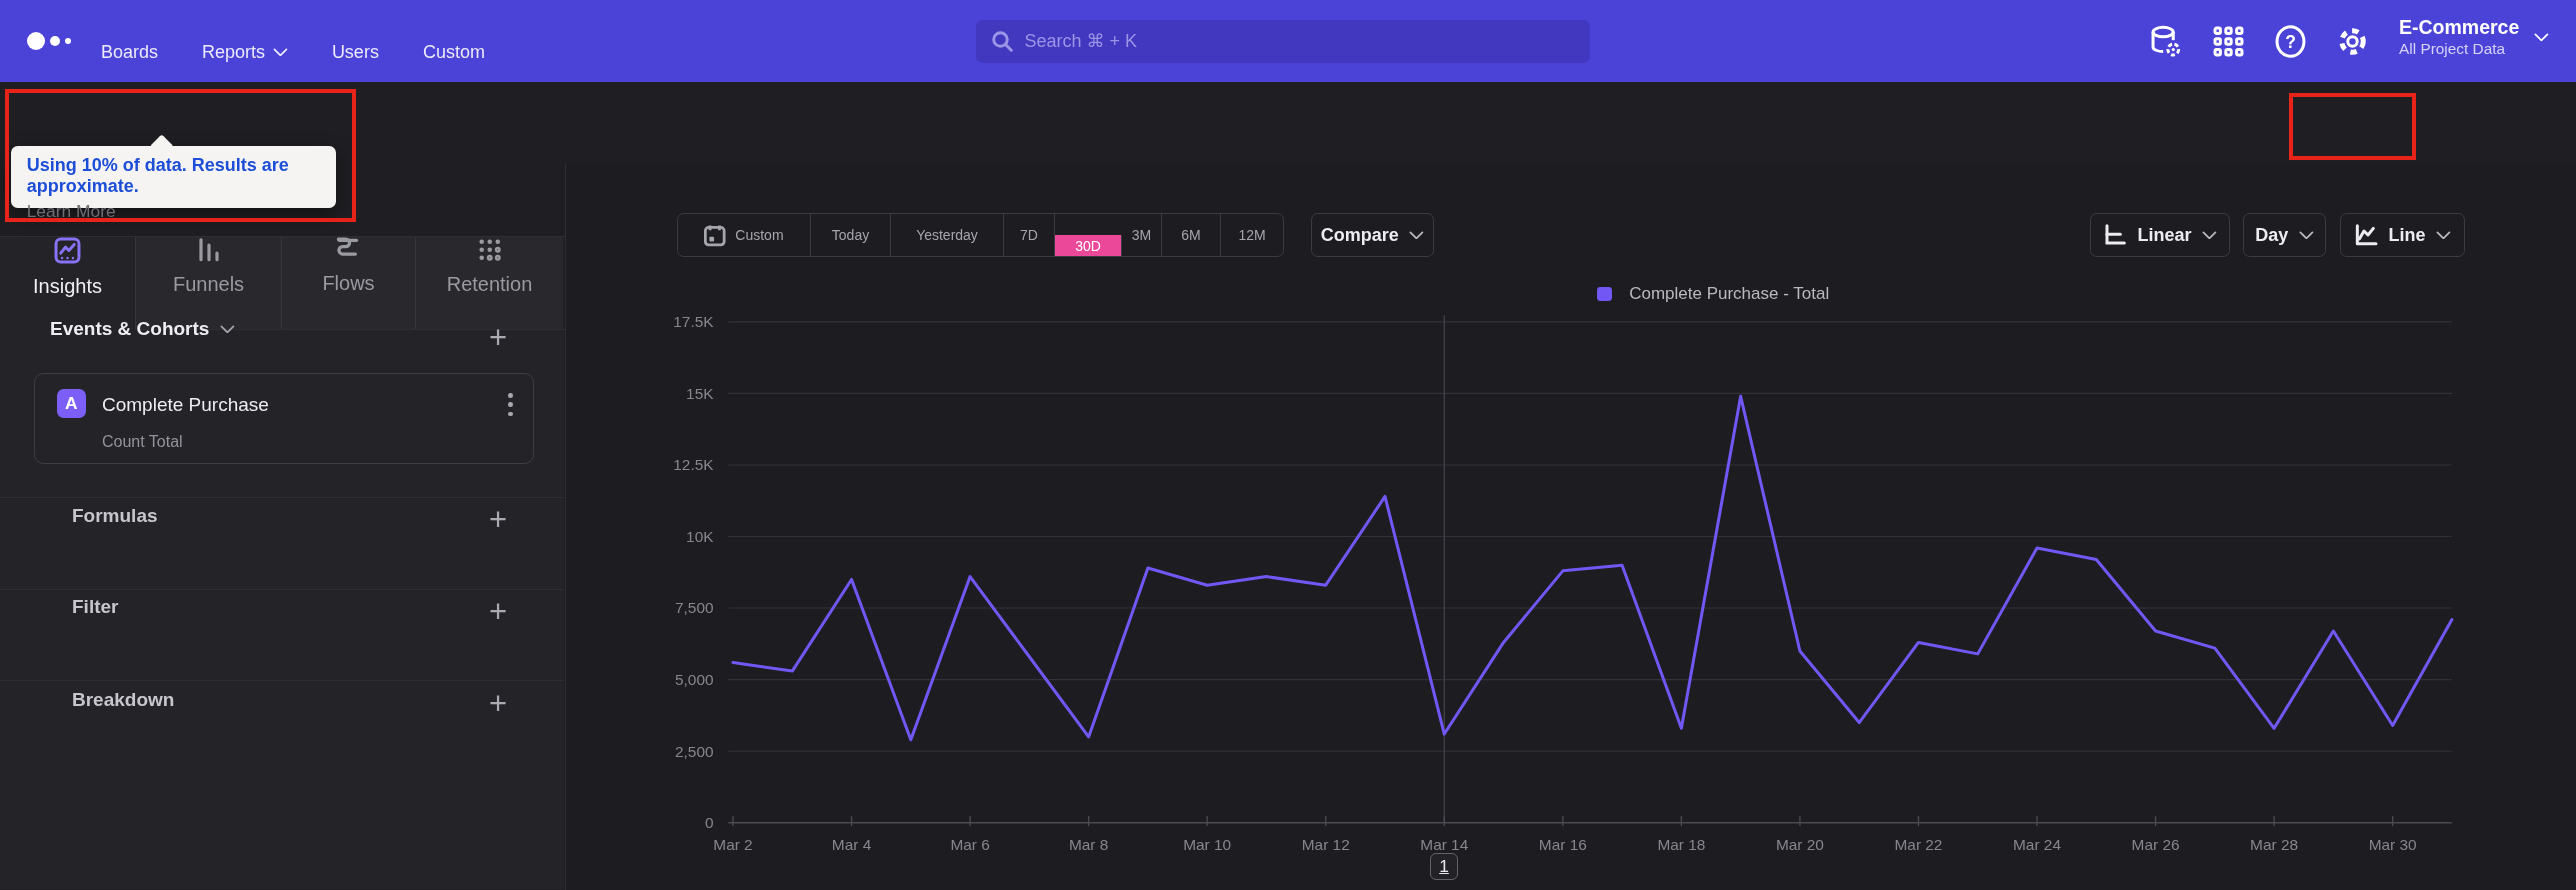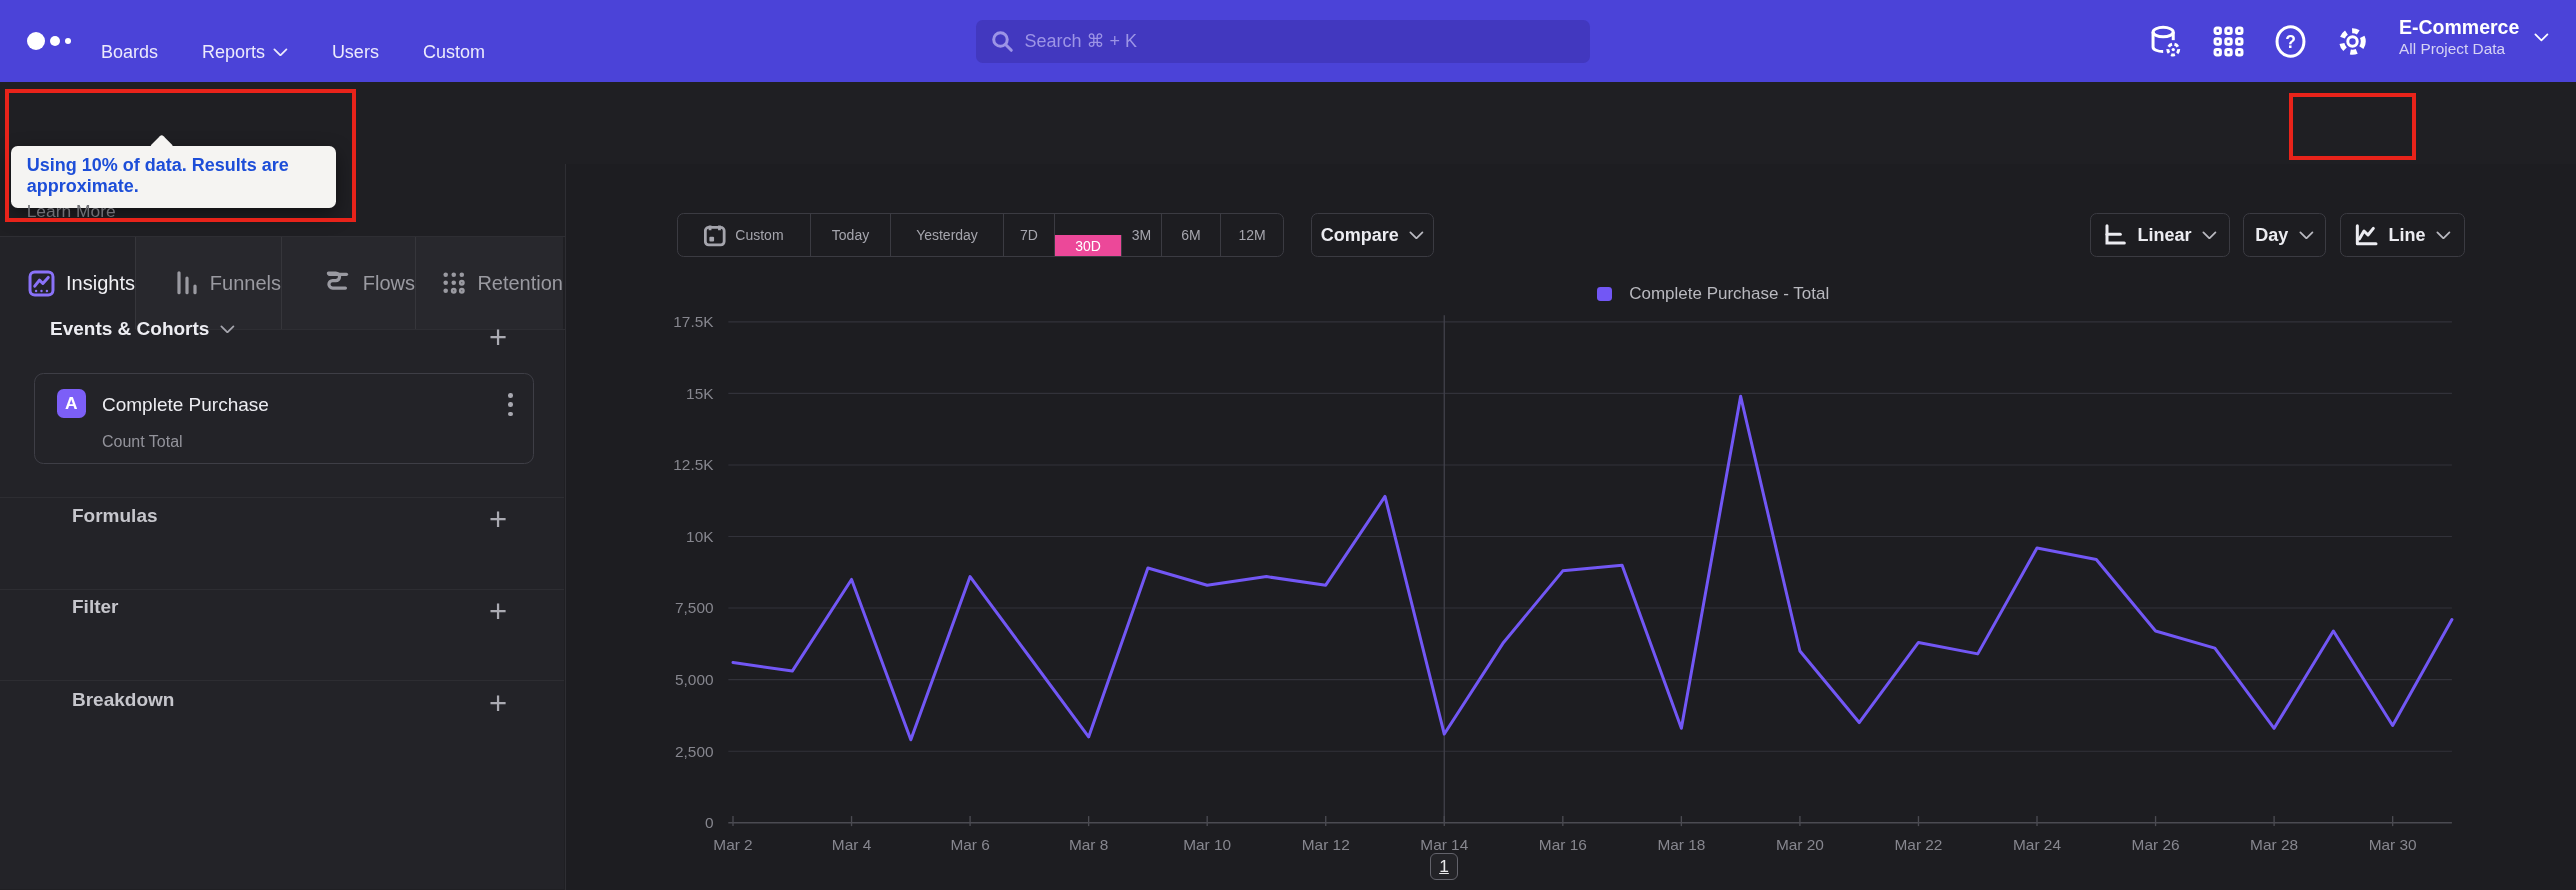--- a/index.html
+++ b/index.html
@@ -40,21 +40,21 @@
   .toggle{position:absolute;left:2322px;top:106px;width:63px;height:36px;border-radius:18px;background:#8d85f3;cursor:pointer;}
   .toggle .knob{position:absolute;right:2.7px;top:2.7px;width:31px;height:31px;border-radius:50%;background:#ffffff;display:flex;align-items:center;justify-content:center;}
   .ellipsis{position:absolute;left:2417px;top:110px;width:38px;height:29.5px;display:flex;align-items:center;justify-content:center;gap:6px;cursor:pointer;}
   .ellipsis i{width:6px;height:6px;border-radius:50%;background:#e8e8ec;display:block;}
   .vdiv{position:absolute;left:2461px;top:102px;width:1.3px;height:46px;background:#3a3a40;}
   .save-btn{position:absolute;left:2477px;top:99px;width:69px;height:47px;background:#8c83f3;border:none;border-radius:8px;color:#ffffff;font-size:19px;font-weight:600;cursor:pointer;}
 
   
   .sidebar{position:absolute;left:0;top:164px;width:566px;height:726px;background:#1f1f23;border-right:1.3px solid #2e2e33;}
   .tabs{position:absolute;left:0;top:72px;width:566px;height:94px;display:flex;border-top:1.3px solid #2e2e33;border-bottom:1.3px solid #2e2e33;}
-  .tab{display:flex;align-items:center;justify-content:flex-end;gap:10.7px;background:#28282d;border-right:1.3px solid #36363b;color:#9a9aa1;font-size:20px;cursor:pointer;}
+  .tab{display:flex;align-items:center;justify-content:flex-start;gap:10.7px;background:#28282d;border-right:1.3px solid #36363b;color:#9a9aa1;font-size:20px;cursor:pointer;flex-direction:column;}
   .tab:last-child{border-right:none;}
   .tab.active{background:#232328;color:#f0f0f4;border-bottom:1.3px solid #232328;margin-bottom:-1.3px;}
   .panel{position:absolute;left:0;top:166px;width:564px;height:559px;background:#232328;}
   .ec-header{position:absolute;left:50px;top:154px;display:flex;align-items:center;gap:10.7px;color:#ededf2;font-size:19px;font-weight:700;cursor:pointer;}
   .ec-header .chev{color:#a6a6ae;}
   .plus-btn{position:absolute;width:40px;height:40px;display:flex;align-items:center;justify-content:center;color:#aaaab2;font-size:31px;font-weight:300;cursor:pointer;line-height:1;}
   .plus-events{left:478px;top:153px;}
   .event-card{position:absolute;left:34px;top:209px;width:500px;height:91px;border:1.3px solid #3e3e46;border-radius:9.4px;background:#232328;cursor:pointer;}
   .abadge{position:absolute;left:21.5px;top:14.8px;width:29.5px;height:29.5px;border-radius:6.7px;background:#7c5ff7;color:#ffffff;font-size:17.4px;font-weight:700;display:flex;align-items:center;justify-content:center;}
   .ev-name{position:absolute;left:67px;top:20px;color:#ededf2;font-size:19px;}

